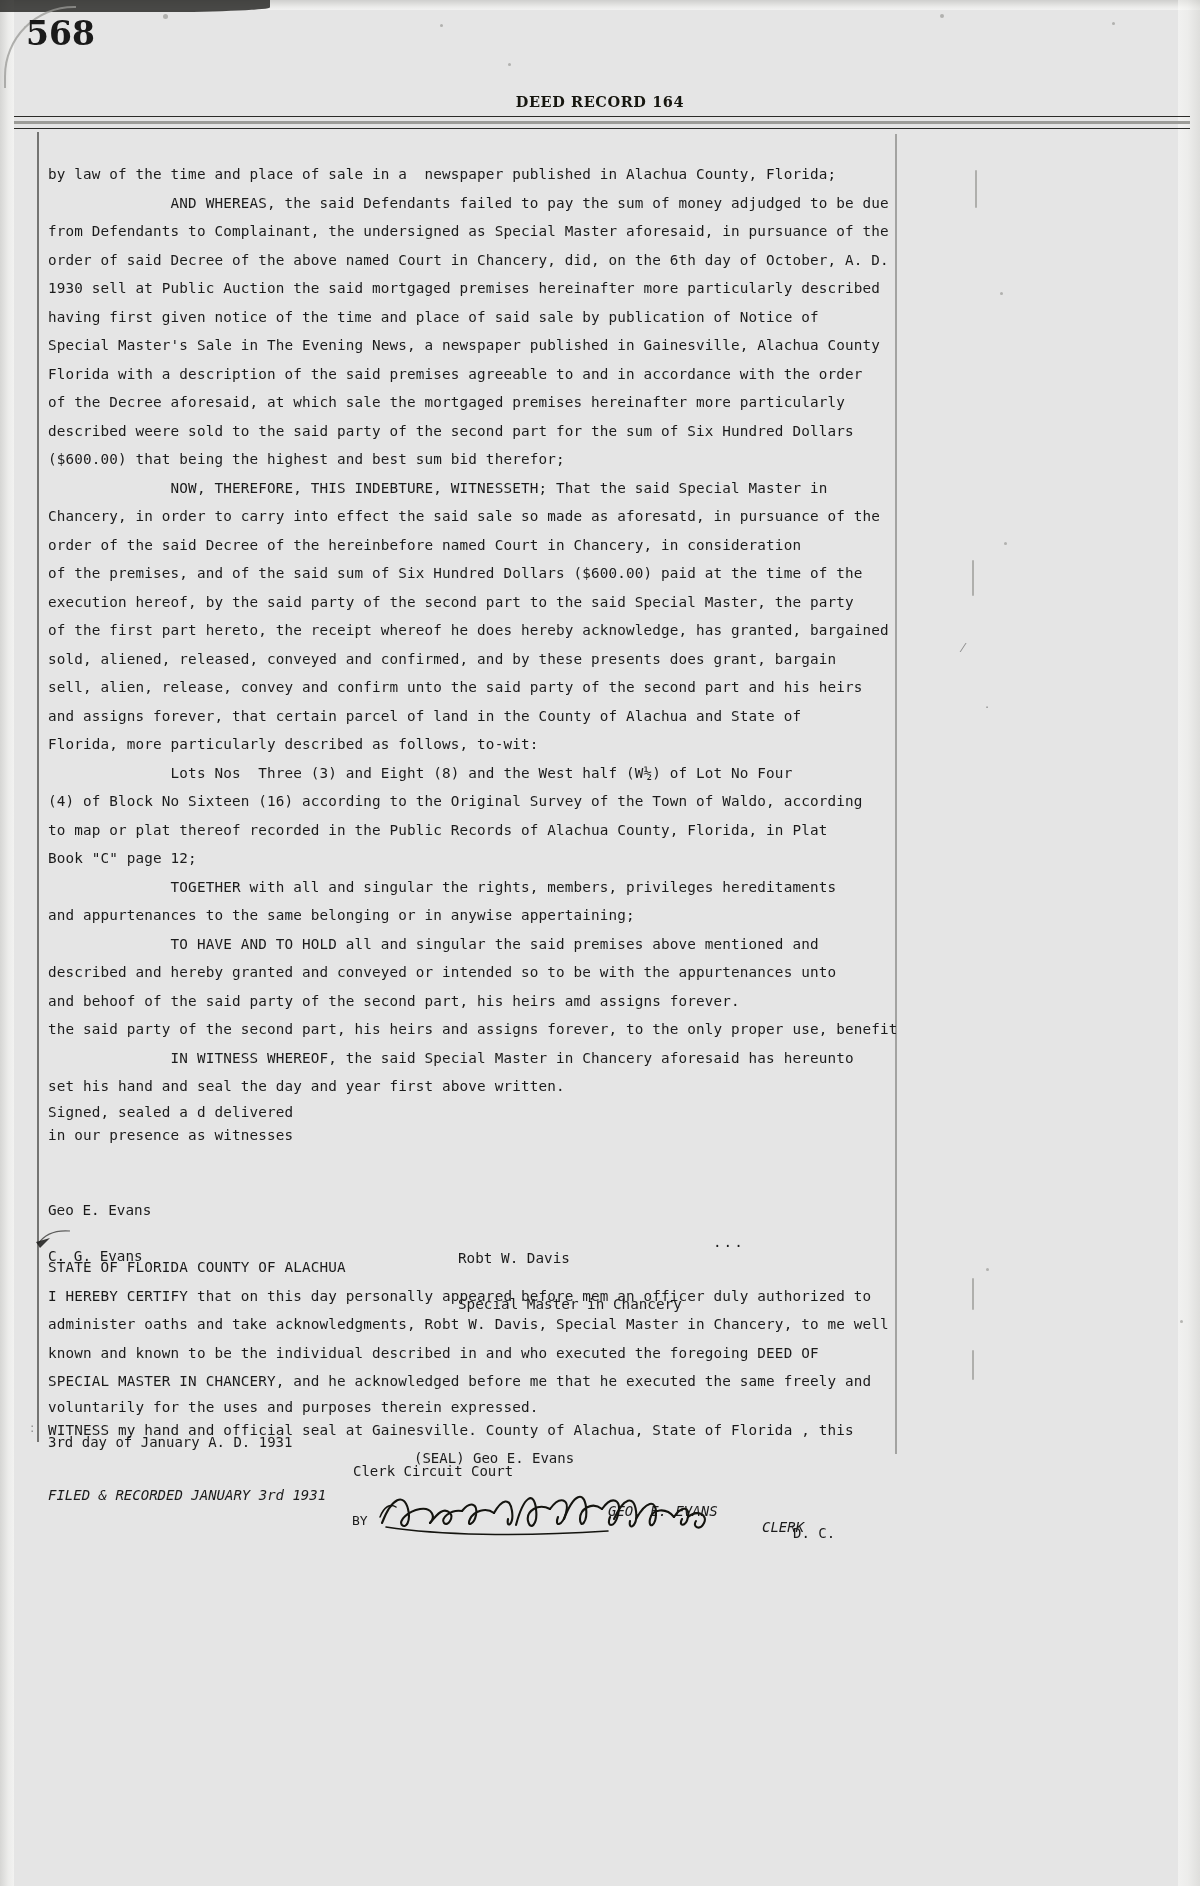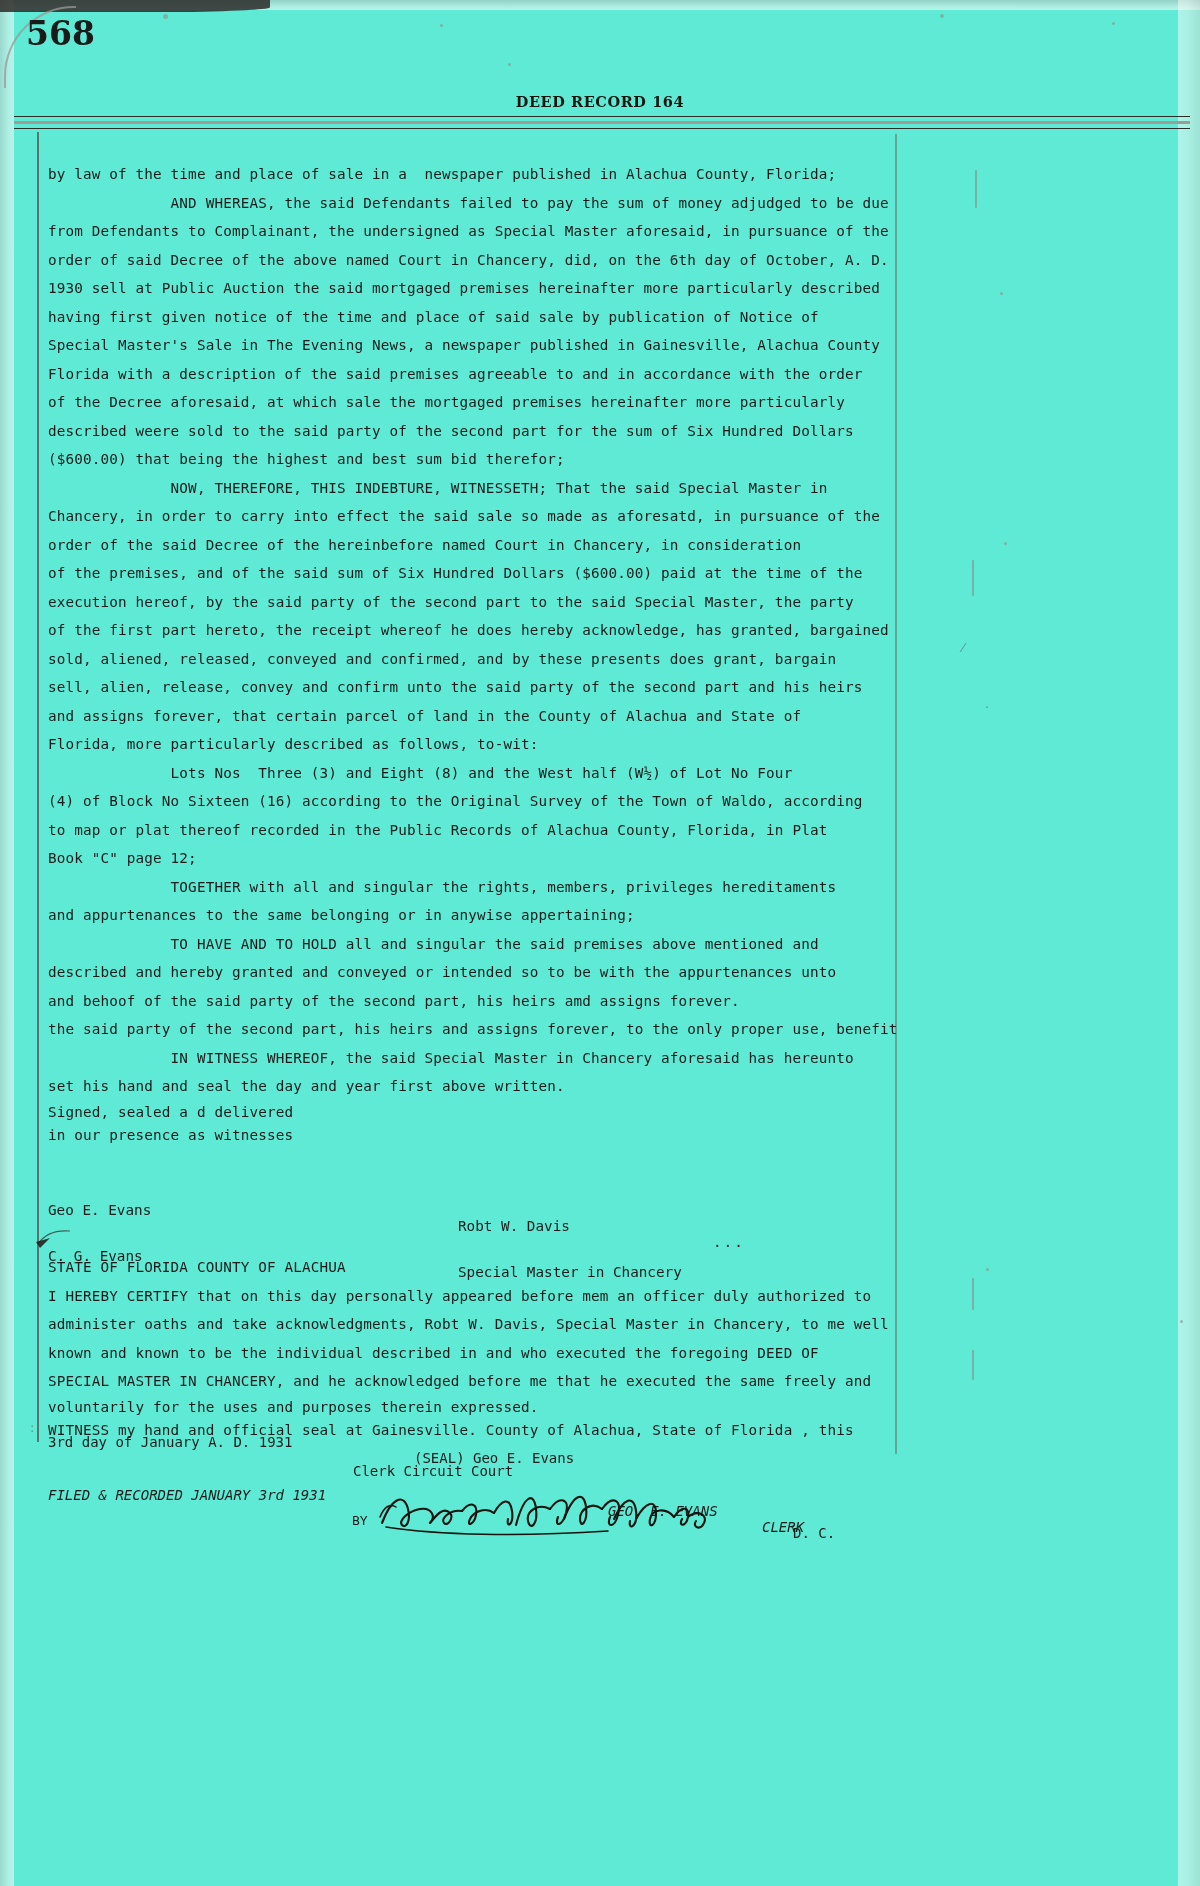--- a/index.html
+++ b/index.html
@@ -12,21 +12,21 @@
     height: 1886px;
     position: relative;
     font-family: "DejaVu Sans Mono", "Liberation Mono", monospace;
     overflow: hidden;
   }
 
   
   #page {
     position: absolute;
     inset: 0;
-    background: #5eead4;
+    background: #e5e5e5;
   }
 
   
   .scan-edge-left {
     position: absolute;
     left: 0; top: 0;
     width: 14px; height: 100%;
     background: linear-gradient(90deg, #c9c9c6 0%, #f2f2ef 60%, #fdfdfb 100%);
     opacity: .55;
   }
@@ -157,21 +157,21 @@
   }
   .sig-row {
     position: relative;
     height: 30px;
     font-family: "DejaVu Sans Mono", "Liberation Mono", monospace;
     font-size: 14.3px;
     color: #1b1b1b;
     white-space: pre;
   }
   .sig-left  { position: absolute; left: 0; }
-  .sig-mid   { position: absolute; left: 410px; }
+  .sig-mid   { position: absolute; left: 410px; margin-top: 32px; }
   .sig-dots  { position: absolute; left: 665px; letter-spacing: 2px; }
 
   
   .pen-mark {
     position: absolute;
     left: -12px;
     top: 12px;
     width: 46px;
     height: 22px;
     pointer-events: none;

